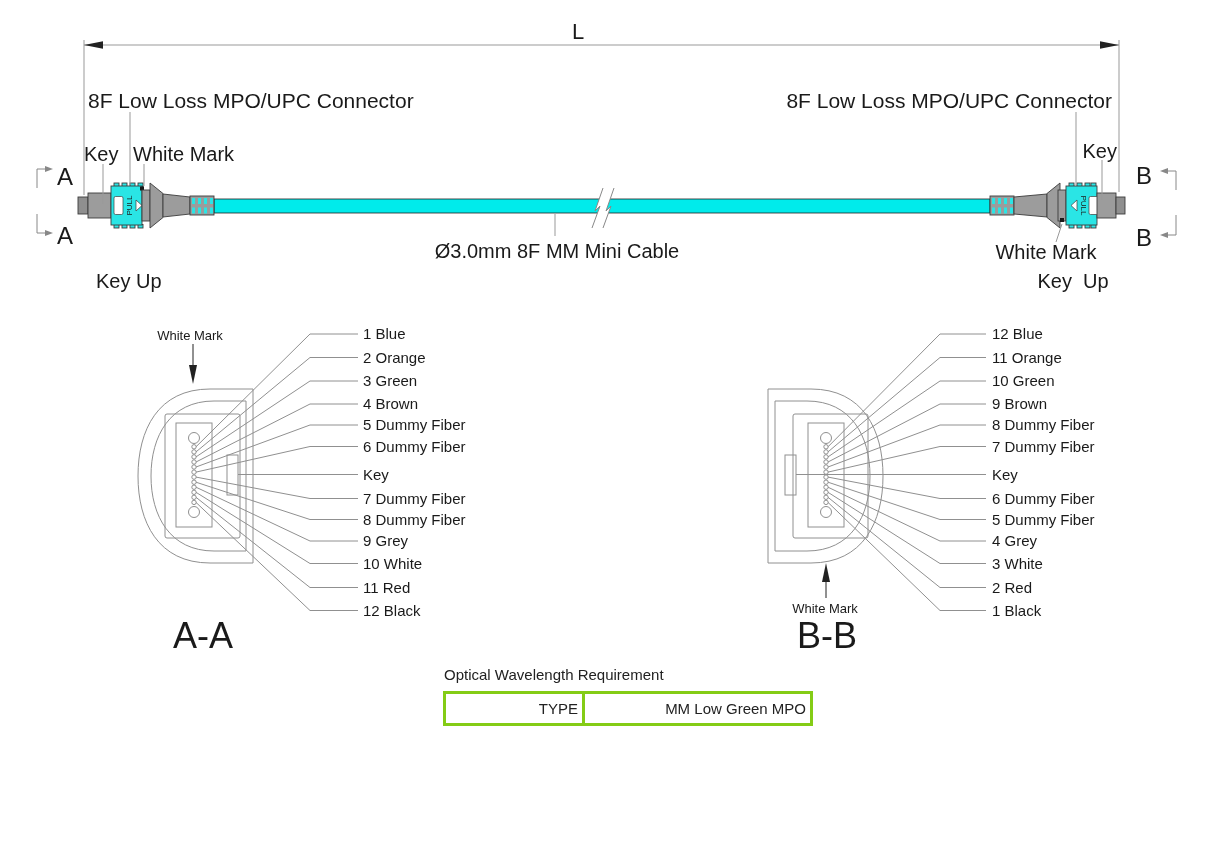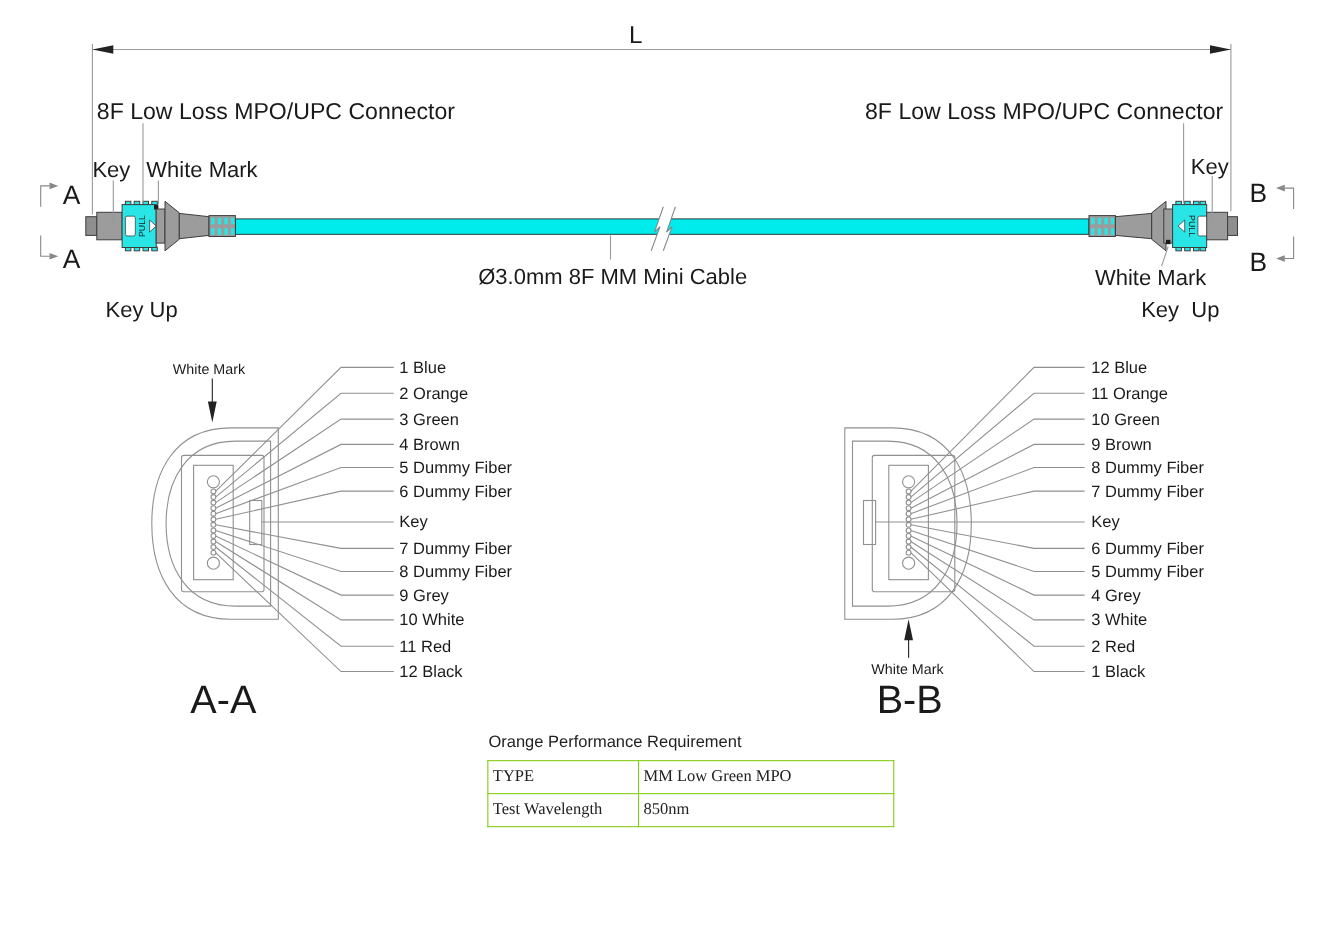--- a/index.html
+++ b/index.html
@@ -2,21 +2,21 @@
 <html><head>
 <meta charset="utf-8">
 <style>
   html,body{margin:0;padding:0;background:#ffffff;}
   body{font-family:"Liberation Sans", sans-serif;}
   .canvas{position:relative;width:1214px;height:858px;background:#fff;overflow:hidden;}
   svg{position:absolute;left:0;top:0;}
   svg text{fill:#1a1a1a;font-family:"Liberation Sans",sans-serif;}
   .tbl-title{position:absolute;left:444px;top:666px;font-size:15px;color:#222;}
   table.perf{position:absolute;left:443px;top:691px;width:370px;border-collapse:collapse;table-layout:fixed;}
-  table.perf td{border:1px solid #84cc16;height:29px;text-align:left;vertical-align:middle;font-size:15px;color:#222;padding:0 4px;font-family:Liberation Serif, serif;}
+  table.perf td{border:3px solid #84cc16;height:29px;text-align:right;vertical-align:middle;font-size:15px;color:#222;padding:0 4px;}
   table.perf td.c1{width:128px;}
 </style>
 </head>
 <body>
 
 <div class="canvas">
 <svg width="1214" height="858" viewBox="0 0 1214 858">
 
   <g stroke="#999" fill="none" stroke-width="1">
     <line x1="84" y1="45" x2="1119" y2="45"></line>
@@ -258,26 +258,22 @@
       <text x="992" y="524.5">5 Dummy Fiber</text>
       <text x="992" y="546">4 Grey</text>
       <text x="992" y="568.5">3 White</text>
       <text x="992" y="592.5">2 Red</text>
       <text x="992" y="615.5">1 Black</text>
     </g>
     <text x="827" y="648" font-size="36" text-anchor="middle">B-B</text>
   </g>
 </svg>
 
-  <div class="tbl-title">Orange Performance Requirement</div>
+  <div class="tbl-title">Optical Wavelength Requirement</div>
   <table class="perf">
     <tbody>
       <tr>
         <td class="c1">TYPE</td>
         <td>MM Low Green MPO</td>
       </tr>
-      <tr>
-        <td class="c1">Test Wavelength</td>
-        <td>850nm</td>
-      </tr>
     </tbody>
   </table>
 </div>
 
 </body></html>

